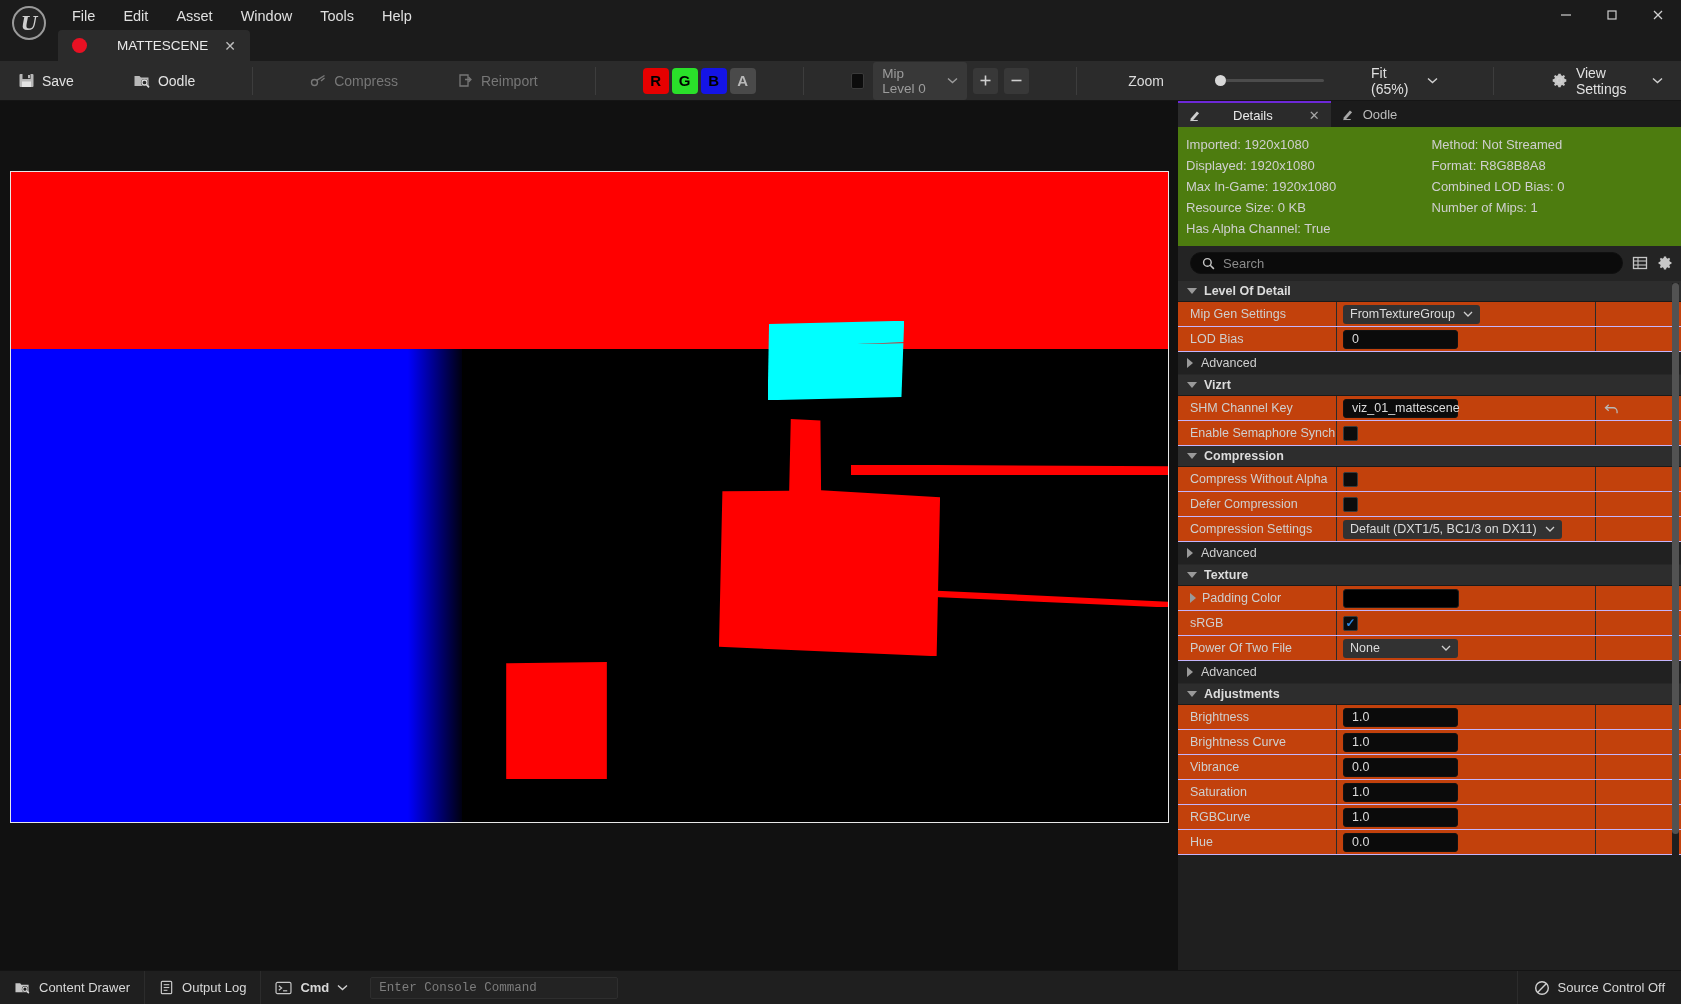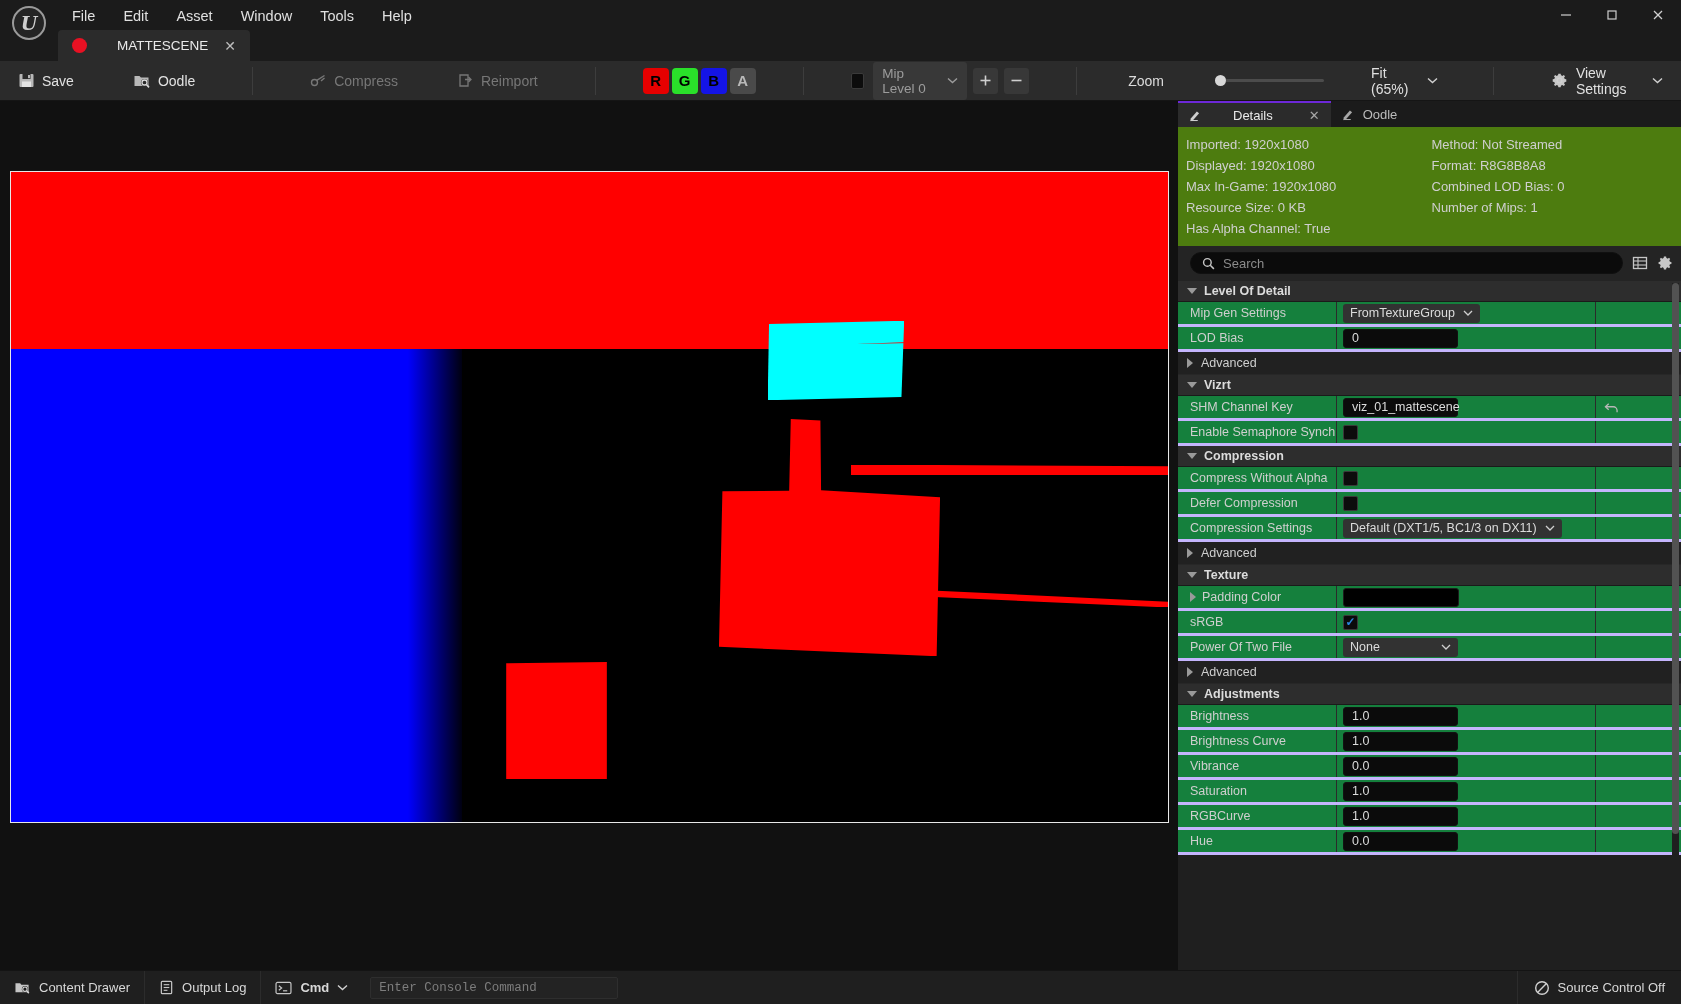--- a/index.html
+++ b/index.html
@@ -180,22 +180,22 @@
 
   .props { flex: 1; overflow: hidden; position: relative; background: #1f1f1f; }
   .props-scroll { position: absolute; inset: 0; overflow: hidden; }
 
   .cat-header {
     height: 21px; background: #2d2d2d; display: flex; align-items: center; gap: 7px;
     padding-left: 9px; font-size: 12.5px; font-weight: bold; color: #dcdcdc;
     border-bottom: 1px solid #1a1a1a;
   }
   .prow {
-    height: 25px; display: flex; align-items: center; border-bottom: 3px solid #c4b5fd;
-    background: #15803d; font-size: 12.5px;
+    height: 25px; display: flex; align-items: center; border-bottom: 1px solid #c4b5fd;
+    background: #c2410c; font-size: 12.5px;
   }
   .prow .plabel {
     width: 158px; flex: 0 0 158px; display: flex; align-items: center; gap: 6px;
     padding-left: 12px; color: #cfcfcf; white-space: nowrap; overflow: hidden; text-overflow: ellipsis;
   }
   .prow .pval { flex: 1; display: flex; align-items: center; padding-left: 6px; border-left: 1px solid #2b2b2b; height: 100%; }
   .prow .pend { width: 86px; flex: 0 0 86px; border-left: 1px solid #2b2b2b; height: 100%; display:flex; align-items:center; justify-content:flex-start; padding-left: 8px; }
 
   .expander-row {
     height: 23px; display: flex; align-items: center; gap: 8px; padding-left: 9px;

